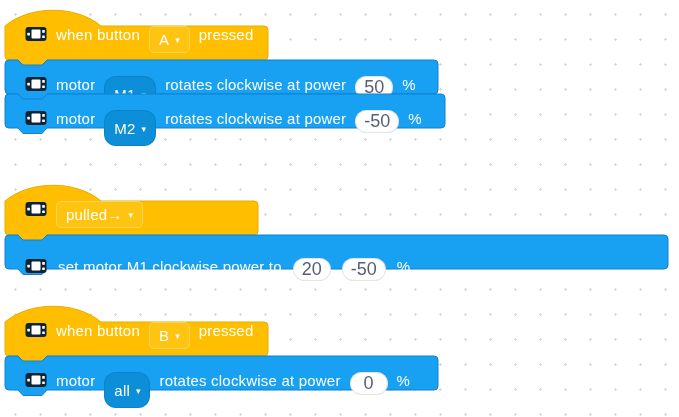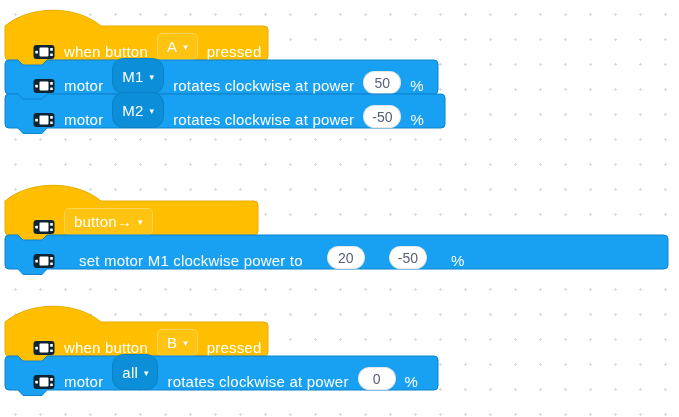--- a/index.html
+++ b/index.html
@@ -7,44 +7,44 @@
   .canvas{
     position:relative;width:679px;height:417px;overflow:hidden;
     background-color:#ffffff;
     background-image:radial-gradient(circle,#d4dae2 1.1px,transparent 1.4px);
     background-size:25px 25px;background-position:3px 2px;
   }
   .script{position:absolute;}
   .block{position:absolute;}
   .block svg.shape{position:absolute;left:0;top:0;overflow:visible;display:block;}
   .content{
-    position:absolute;left:0;height:34px;display:flex;align-items:flex-end;
-    padding:0 28px;gap:9px;white-space:nowrap;
+    position:absolute;left:0;height:34px;display:flex;align-items:flex-start;
+    padding:0 20px;gap:9px;white-space:nowrap;
   }
   .hat .content{top:16px;}
-  .stack .content{top:0;}
+  .stack .content{top:16px;}
   .lbl{color:#ffffff;font-size:15px;font-weight:500;letter-spacing:.2px;}
   .lbl:empty{display:none;}
   .dev-icon{display:flex;align-items:center;flex:0 0 auto;}
   
   .dd{display:flex;align-items:center;gap:6px;cursor:pointer;}
   .dd .caret{color:#ffffff;font-size:9px;line-height:1;transform:translateY(1px);}
   .dd-square{
     height:25px;padding:0 9px;border-radius:5px;
     border:1px solid #f6d558;background:rgba(255,255,255,0.07);
   }
   .dd-pill{
     height:36px;padding:0 10px;border-radius:12px;
     background:#0d8ed8;box-shadow:inset 0 0 0 1px rgba(0,0,0,0.08);
   }
   .dd .lbl{font-size:15px;}
   
   .num{
     height:23px;min-width:20px;padding:0 9px;border-radius:12px;
-    background:#ffffff;color:#575e75;font-size:14px;
+    background:#ffffff;color:#575e75;font-size:18px;
     display:flex;align-items:center;justify-content:center;
     box-shadow:inset 0 0 0 1px rgba(0,0,0,0.1);cursor:text;
   }
 </style>
 </head>
 <body>
 
 <div class="canvas">
 
   <div class="script" style="left:5px;top:10px;">
@@ -133,32 +133,32 @@
         <span class="dev-icon">
           <svg width="22" height="16" viewBox="0 0 22 16">
               <rect x="0.5" y="1" width="21" height="14" rx="3" fill="#0f2433"></rect>
               <rect x="6.5" y="3.5" width="9" height="9" rx="1" fill="#fff"></rect>
               <rect x="2.3" y="6.8" width="2.6" height="2.7" rx="0.5" fill="#fff"></rect>
               <rect x="17.2" y="4" width="2.6" height="2.7" rx="0.5" fill="#fff"></rect>
               <rect x="17.2" y="9.4" width="2.6" height="2.7" rx="0.5" fill="#fff"></rect>
             </svg>
         </span>
         <span class="dd dd-square">
-          <span class="lbl">button→</span>
+          <span class="lbl">pulled→</span>
           <span class="caret">▾</span>
         </span>
 
       </div>
     </div>
 
     <div class="block stack" style="left:0;top:50px;width:663px;height:34px;">
       <svg class="shape" width="663" height="40" viewBox="0 0 663 40">
         <path d="M4 0 H13 L18 5 H37 L42 0 H659 A4 4 0 0 1 663 4 V30 A4 4 0 0 1 659 34 H42 L37 39.5 H18 L13 34 H4 A4 4 0 0 1 0 30 V4 A4 4 0 0 1 4 0 Z" fill="#18A0F2" stroke="#0E82CC" stroke-width="1"></path>
       </svg>
-      <div class="content" style="gap:24px;">
+      <div class="content" style="gap:11px;margin-top:7px;">
         <span class="dev-icon">
           <svg width="22" height="16" viewBox="0 0 22 16">
               <rect x="0.5" y="1" width="21" height="14" rx="3" fill="#0f2433"></rect>
               <rect x="6.5" y="3.5" width="9" height="9" rx="1" fill="#fff"></rect>
               <rect x="2.3" y="6.8" width="2.6" height="2.7" rx="0.5" fill="#fff"></rect>
               <rect x="17.2" y="4" width="2.6" height="2.7" rx="0.5" fill="#fff"></rect>
               <rect x="17.2" y="9.4" width="2.6" height="2.7" rx="0.5" fill="#fff"></rect>
             </svg>
         </span>
         <span class="lbl">set motor M1 clockwise power to</span>

